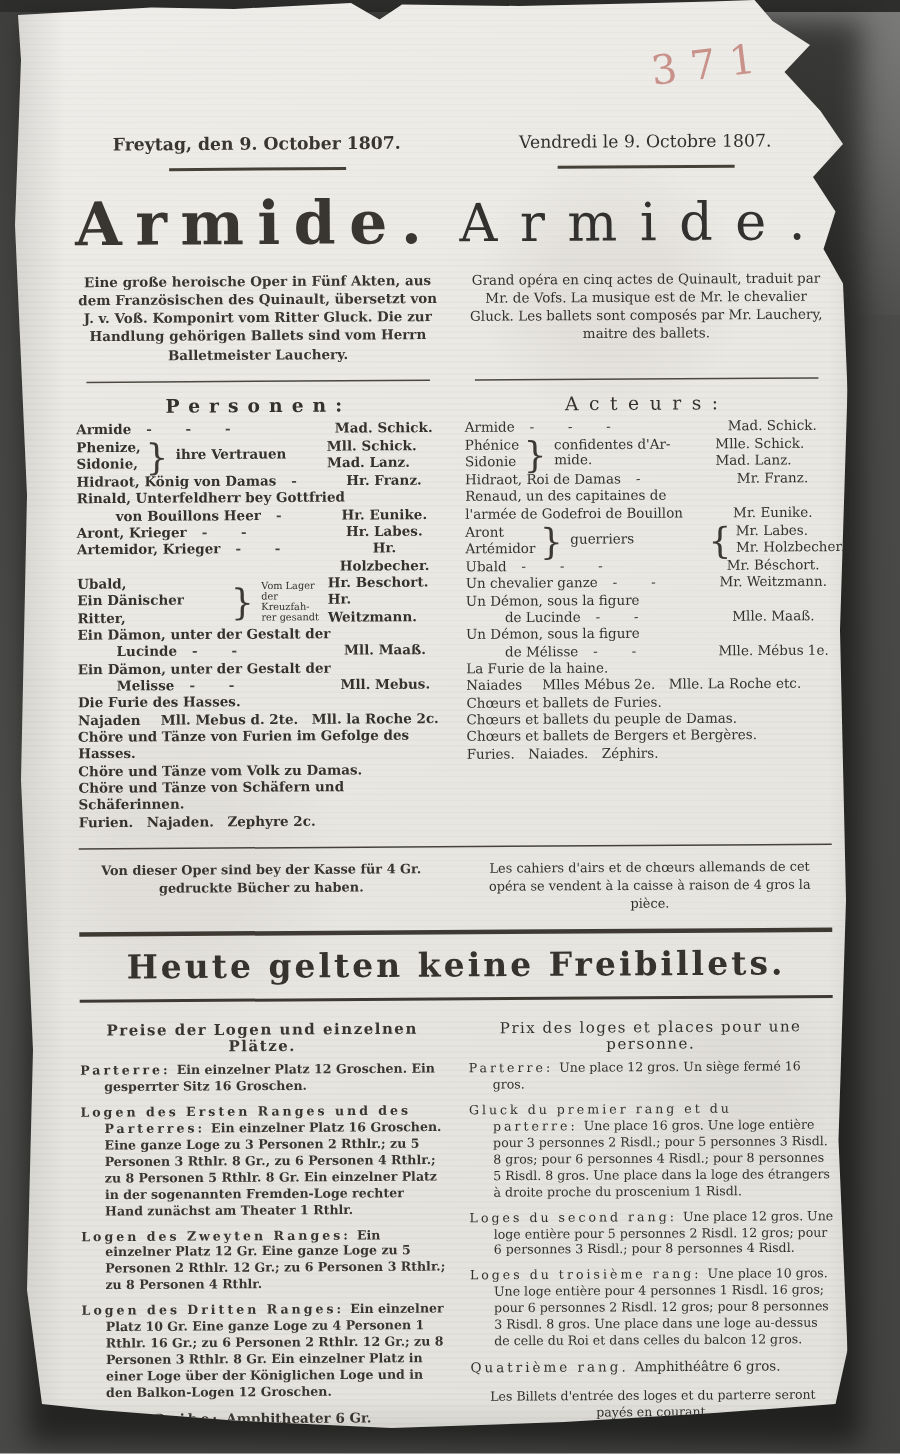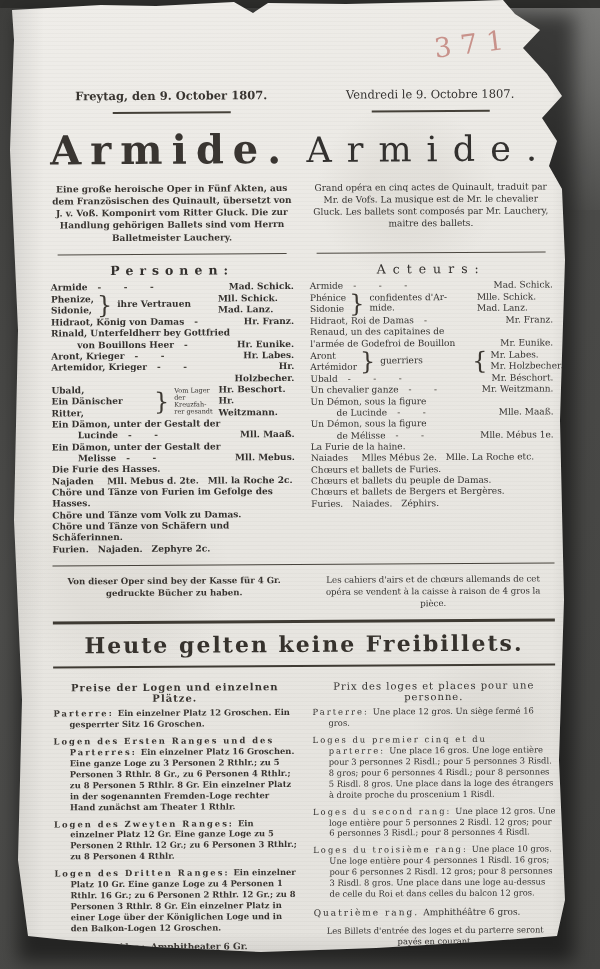--- a/index.html
+++ b/index.html
@@ -47,21 +47,21 @@
   .title.fr{letter-spacing:15px;font-weight:400;font-size:35px;padding-top:4px;}
   .intro{font-size:9px;line-height:1.35;text-align:center;margin-top:13px;}
   .irule{height:1px;background:#4c4841;width:94%;margin:10px auto 0;}
   .casthead{font-size:12.5px;text-align:center;margin:8px 0 4px;}
   .casthead.de{letter-spacing:6px;font-weight:700;}
   .casthead.fr{letter-spacing:7px;}
   .cast{font-size:9px;line-height:1.26;}
   .cast.de{font-weight:700;}
   .crow{display:flex;align-items:baseline;}
   .dashes{letter-spacing:9px;margin-left:10px;color:#4a463f;}
-  .perf{margin-left:auto;width:76px;text-align:right;flex-shrink:0;}
+  .perf{margin-left:auto;width:76px;text-align:center;flex-shrink:0;}
   .sub{display:flex;align-items:baseline;flex:1;}
   .ind{padding-left:26px;}
   .group{align-items:center;}
   .gnames span{display:block;}
   .brace{font-size:24px;font-weight:400;line-height:1;margin:0 3px;color:#3c3832;}
   .glabel{margin:0 2px;}
   .glabel.tiny span{display:block;font-size:6.5px;line-height:1.05;font-weight:400;}
   .glabel.w2 span{display:block;line-height:1.1;}
   .gperfs{margin-left:auto;width:76px;flex-shrink:0;}
   .gperfs span{display:block;}
@@ -329,21 +329,21 @@
         <p class="pp nolab p4line">
           <span class="plabel">Vierte Reihe:</span><span>Amphitheater 6 Gr.</span>
         </p>
         <p class="pp pcenter">Logen- und Parterre-Billets werden in Kourant bezahlt.</p>
       </div>
       <div class="prices fr-t">
         <p class="pp">
           <span class="plabel">Parterre:</span><span>Une place 12 gros. Un siège fermé 16 gros.</span>
         </p>
         <p class="pp">
-          <span class="plabel">Loges du premier cinq et du parterre:</span><span>Une place 16 gros. Une loge entière pour 3 personnes 2 Risdl.; pour 5 personnes 3 Risdl. 8 gros; pour 6 personnes 4 Risdl.; pour 8 personnes 5 Risdl. 8 gros. Une place dans la loge des étrangers à droite proche du proscenium 1 Risdl.</span>
+          <span class="plabel">Gluck du premier rang et du parterre:</span><span>Une place 16 gros. Une loge entière pour 3 personnes 2 Risdl.; pour 5 personnes 3 Risdl. 8 gros; pour 6 personnes 4 Risdl.; pour 8 personnes 5 Risdl. 8 gros. Une place dans la loge des étrangers à droite proche du proscenium 1 Risdl.</span>
         </p>
         <p class="pp">
           <span class="plabel">Loges du second rang:</span><span>Une place 12 gros. Une loge entière pour 5 personnes 2 Risdl. 12 gros; pour 6 personnes 3 Risdl.; pour 8 personnes 4 Risdl.</span>
         </p>
         <p class="pp">
           <span class="plabel">Loges du troisième rang:</span><span>Une place 10 gros. Une loge entière pour 4 personnes 1 Risdl. 16 gros; pour 6 personnes 2 Risdl. 12 gros; pour 8 personnes 3 Risdl. 8 gros. Une place dans une loge au-dessus de celle du Roi et dans celles du balcon 12 gros.</span>
         </p>
         <p class="pp nolab p4line">
           <span class="plabel">Quatrième rang.</span><span>Amphithéâtre 6 gros.</span>
         </p>

